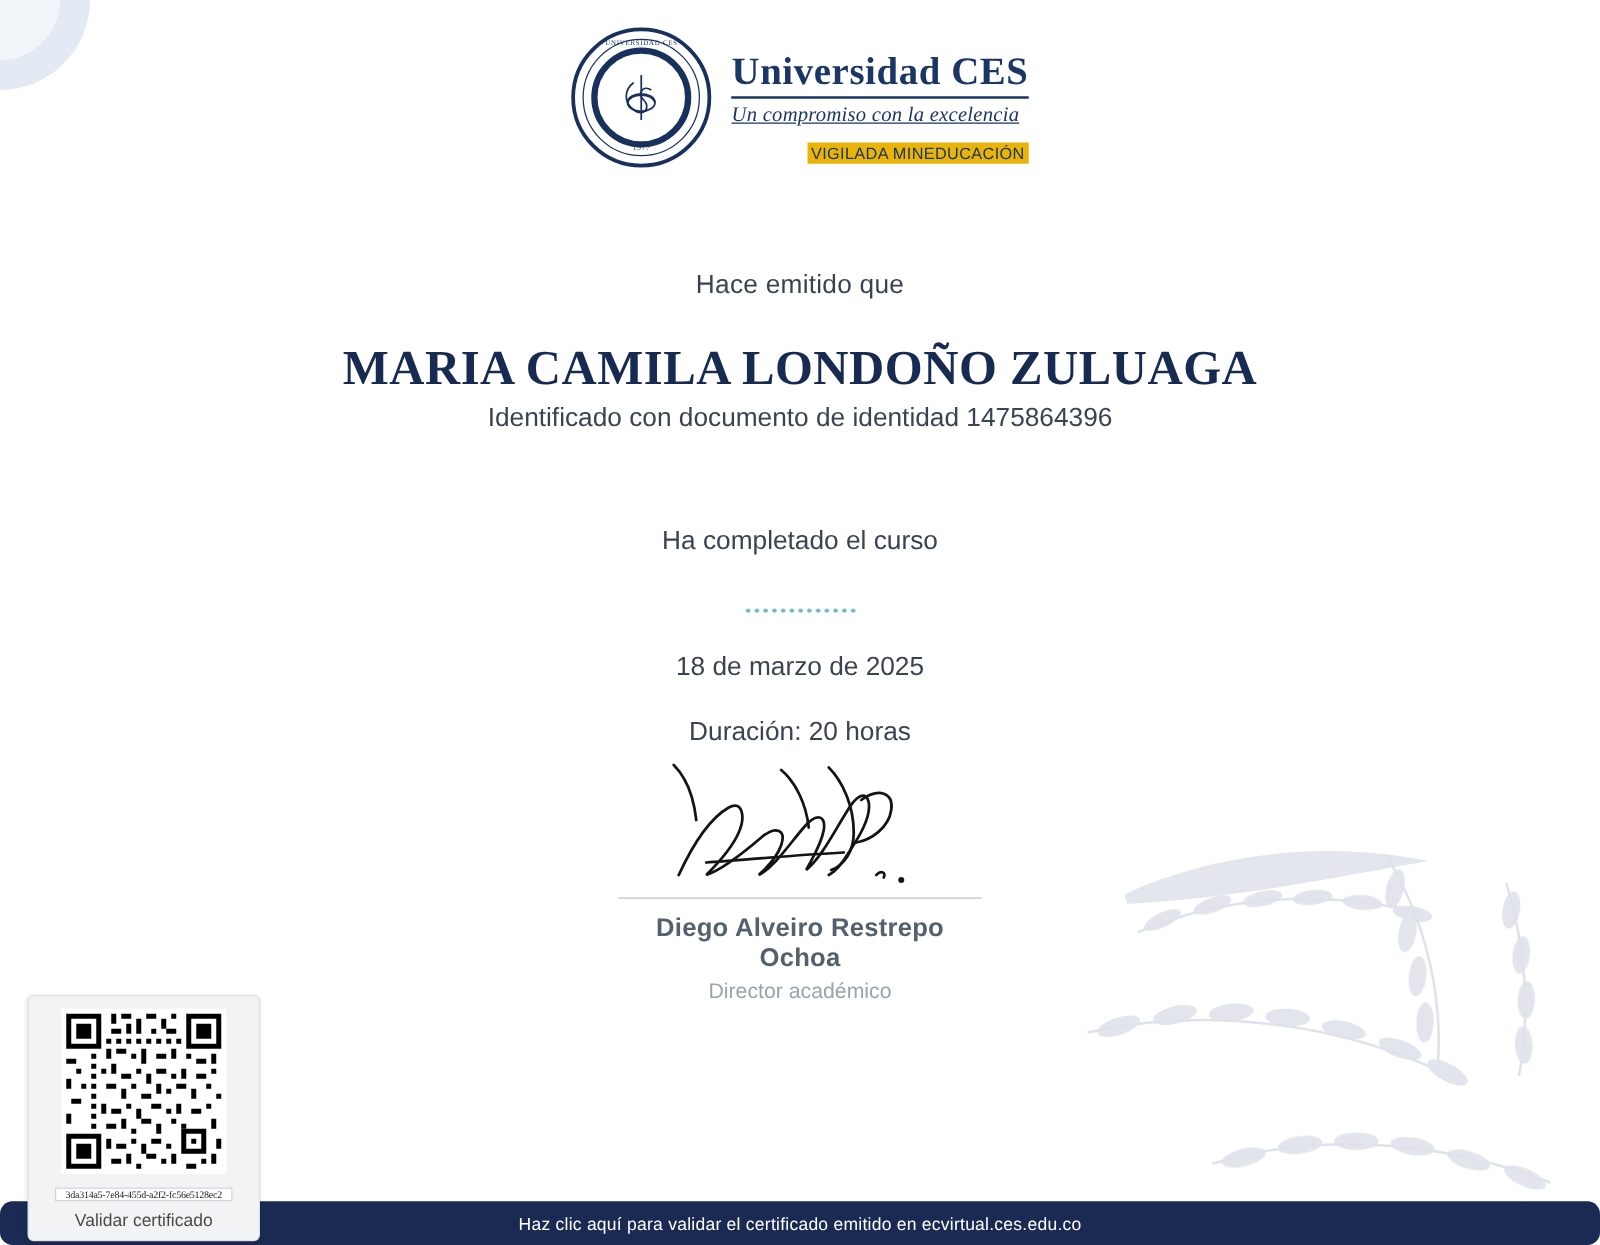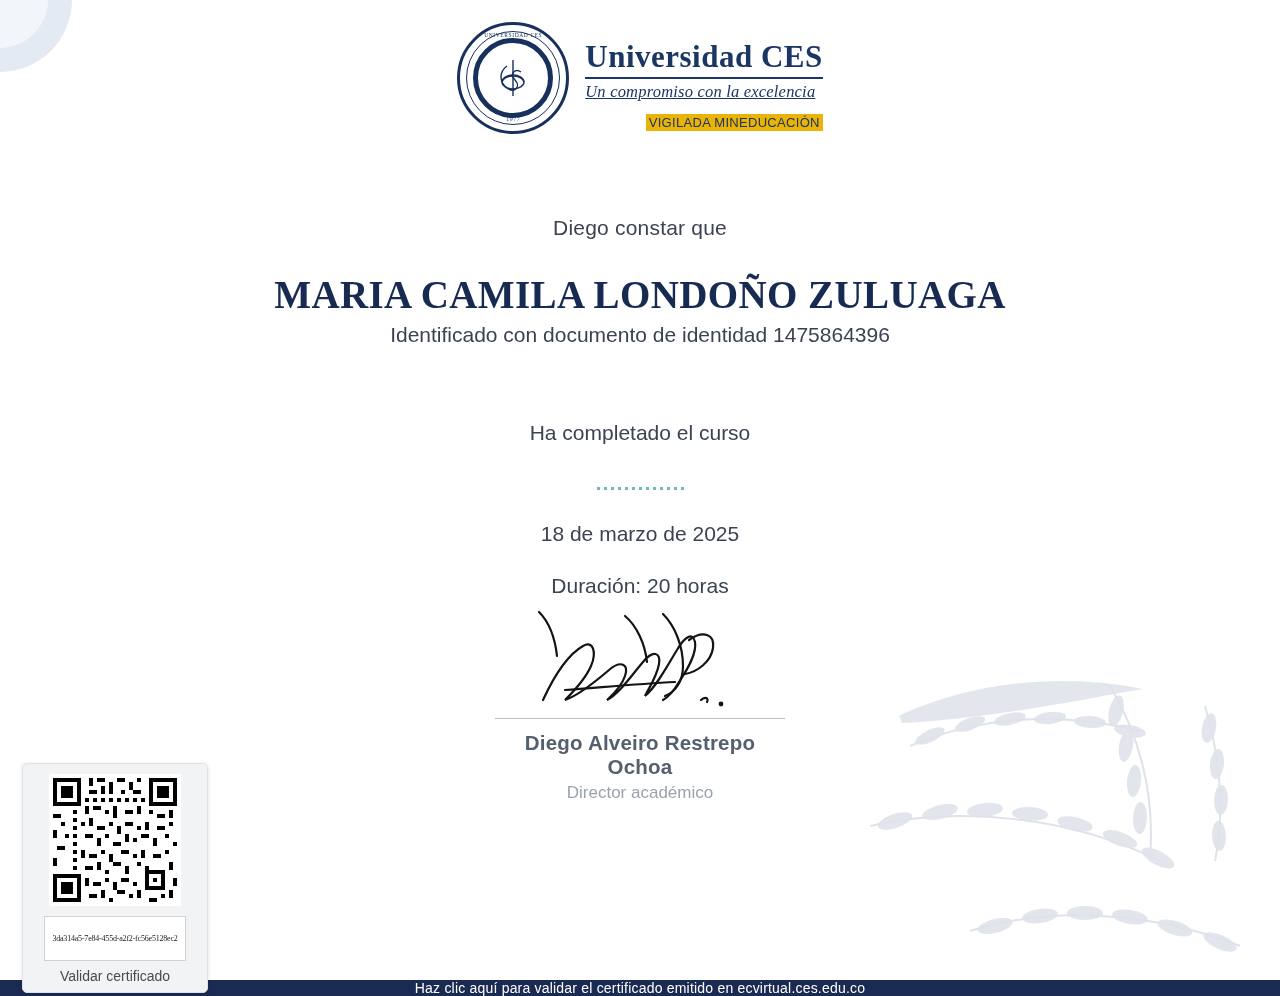--- a/index.html
+++ b/index.html
@@ -256,47 +256,48 @@
     image-rendering: pixelated;
   }
   .qr-hash {
     margin: 6px auto 0 auto;
     width: 140px;
     border: 1px solid #cfd3d8;
     background: #ffffff;
     font-family: "Liberation Serif", serif;
     font-size: 8px;
     color: #1b1b1b;
-    padding: 17px 0;
+    padding: 0 0;
     letter-spacing: -.2px;
     overflow: hidden;
     white-space: nowrap;
   }
   .qr-label {
     margin-top: 7px;
     font-size: 14px;
     color: #4a4a4a;
   }
 
   
   .footer-bar {
     position: absolute;
     left: 0;
     bottom: 0;
     width: 100%;
-    height: 16px;
+    height: 35px;
     background: #1b2a52;
     color: #ffffff;
     font-size: 14px;
     display: flex;
     align-items: center;
     justify-content: center;
     letter-spacing: .2px;
     z-index: 4;
     cursor: pointer;
+    border-radius: 10px;
   }
 </style>
 </head>
 <body>
 
 <div class="corner-deco"></div>
 
 <svg class="leaves" viewBox="0 0 470 290">
   <g fill="#dfe3ea" opacity="0.85">
     <g transform="translate(20,20) rotate(-18)">
@@ -366,21 +367,21 @@
     <div class="wordmark">
       <div class="line1">Universidad CES</div>
       <div class="rule"></div>
       <div class="line2">Un compromiso con la excelencia</div>
       <div class="line3">VIGILADA MINEDUCACIÓN</div>
     </div>
   </div>
 </div>
 
 <div class="content">
-  <div class="lead">Diego constar que</div>
+  <div class="lead">Hace emitido que</div>
   <div class="student-name">MARIA CAMILA LONDOÑO ZULUAGA</div>
   <div class="student-id">Identificado con documento de identidad 1475864396</div>
   <div class="completed">Ha completado el curso</div>
   <div class="dots"></div>
   <div class="date">18 de marzo de 2025</div>
   <div class="duration">Duración: 20 horas</div>
 
   <div class="sign-wrap">
     <svg class="sign-svg" width="230" height="120" viewBox="0 0 230 120">
       <g fill="none" stroke="#141414" stroke-width="2.2" stroke-linecap="round">

